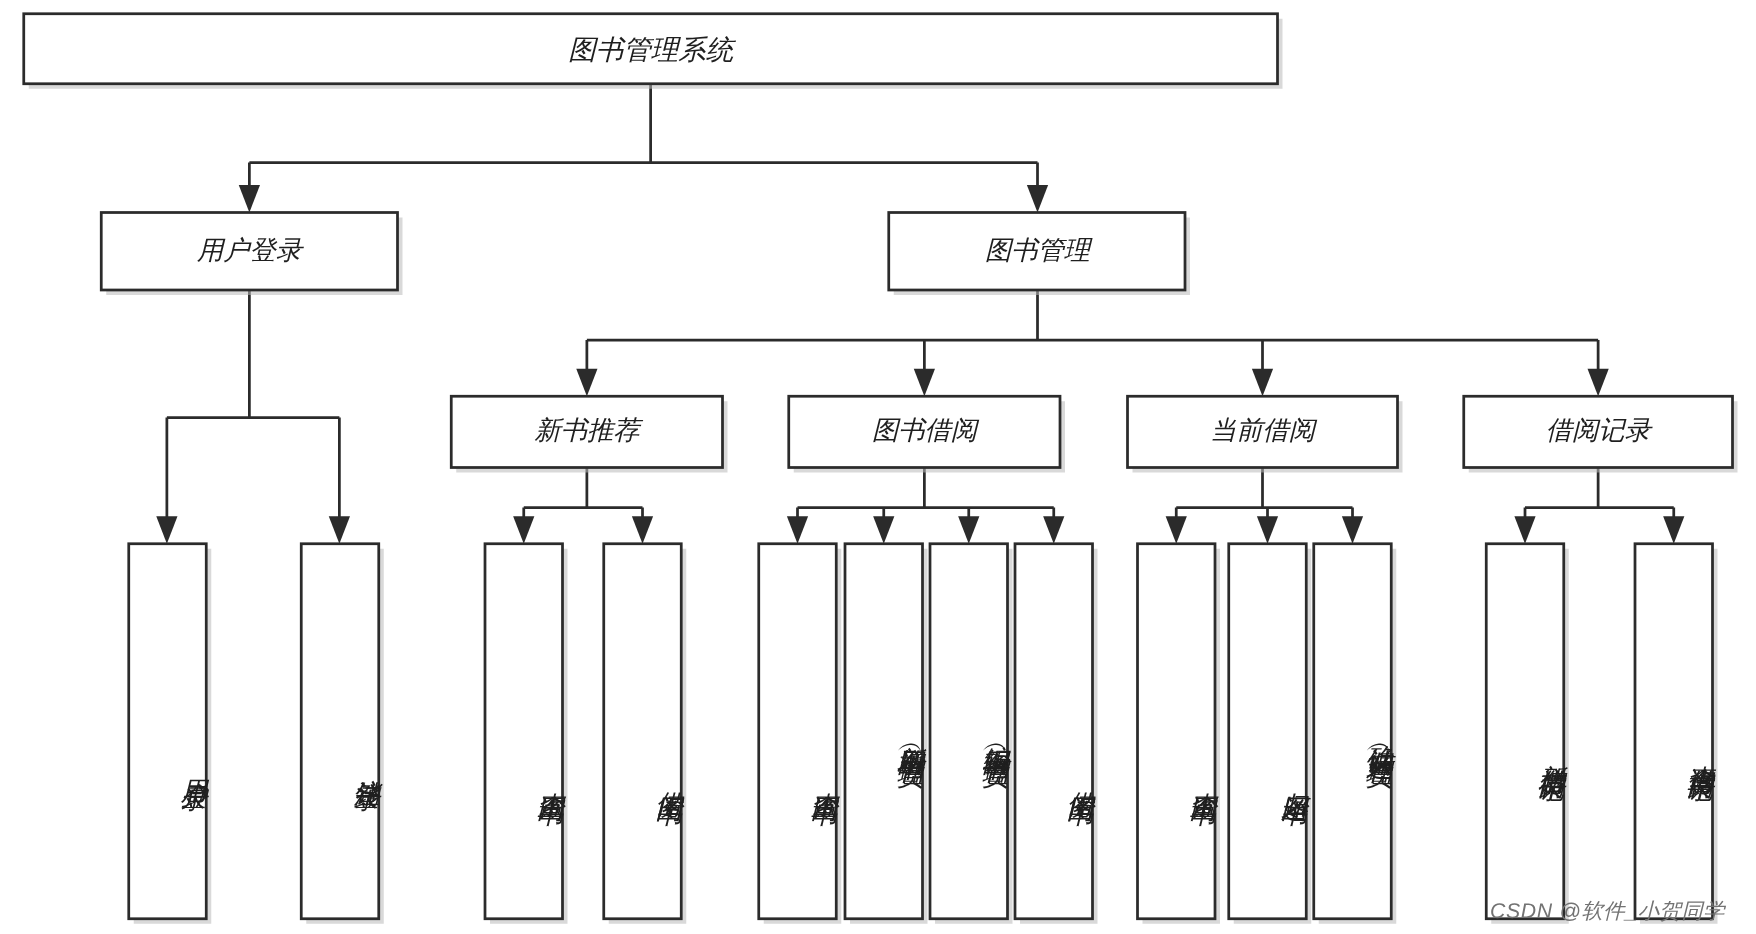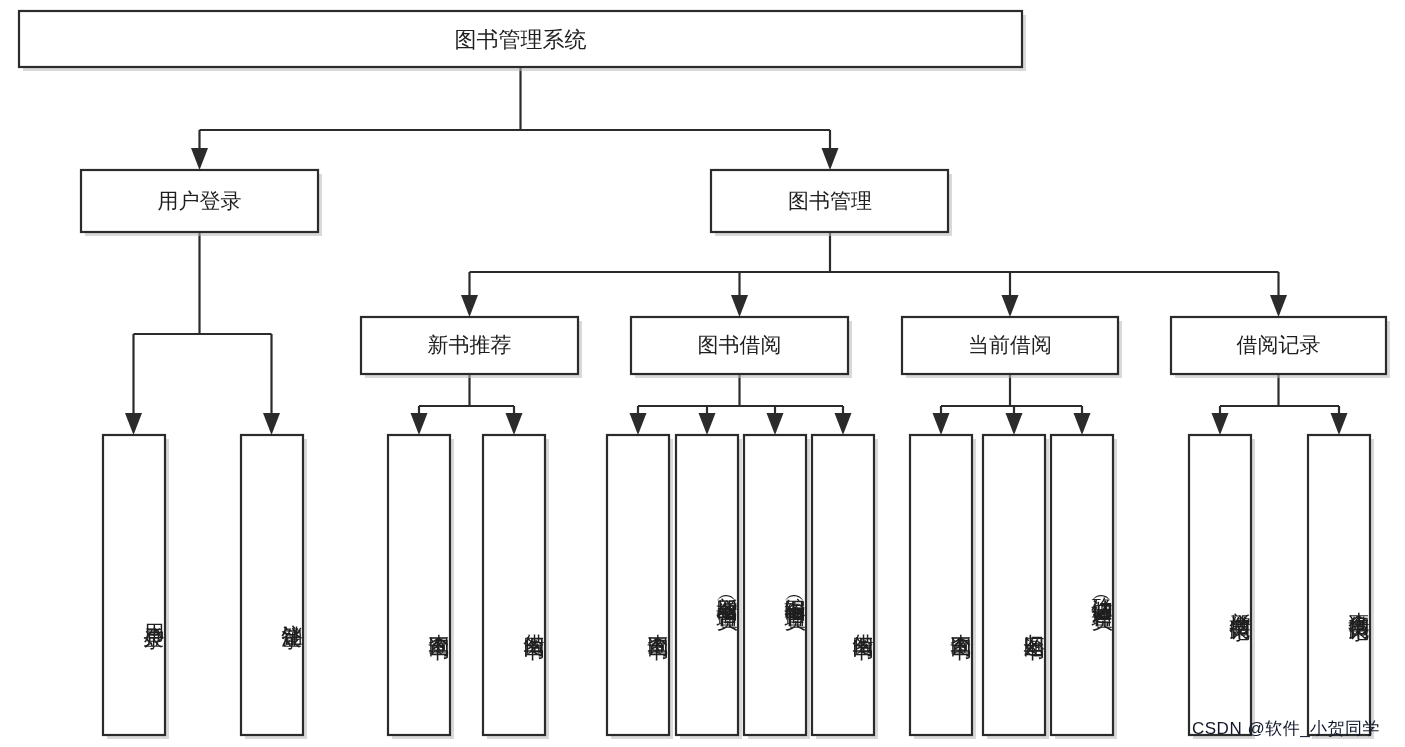--- a/index.html
+++ b/index.html
@@ -11,20 +11,21 @@
     width: 1405px;
     height: 747px;
     font-family: "Liberation Sans", "DejaVu Sans", sans-serif;
     overflow: hidden;
     position: relative;
   }
   #diagram-root {
     position: relative;
     width: 1405px;
     height: 747px;
+    font-style: italic;
   }
   svg.diagram {
     position: absolute;
     top: 0;
     left: 0;
     width: 1405px;
     height: 747px;
     display: block;
   }
   .node-rect {
@@ -69,21 +70,21 @@
     display: flex;
     align-items: flex-start;
     justify-content: center;
     pointer-events: none;
     user-select: none;
   }
   .watermark {
     position: absolute;
     font-family: "Liberation Sans", "DejaVu Sans", sans-serif;
     font-size: 17px;
-    color: #0f172a;
+    color: #737373;
     letter-spacing: 0.5px;
     white-space: nowrap;
   }
 </style>
 </head>
 <body>
 
 <div id="diagram-root">
 
   <svg class="diagram" viewBox="0 0 1405 747" xmlns="http://www.w3.org/2000/svg">

